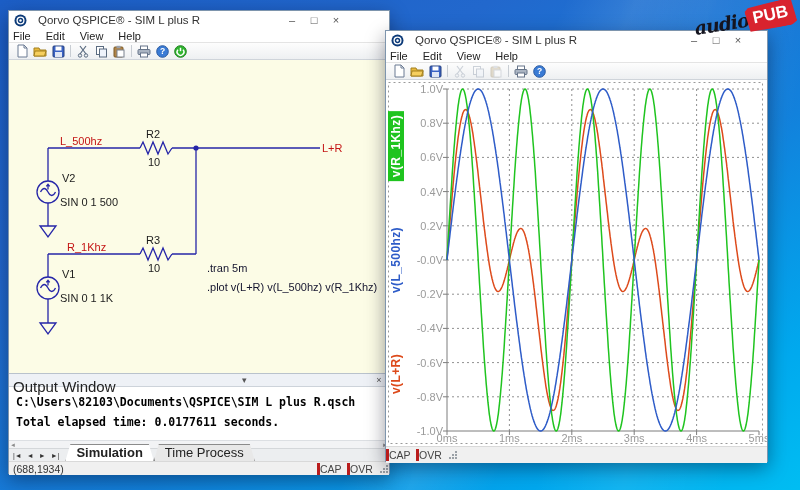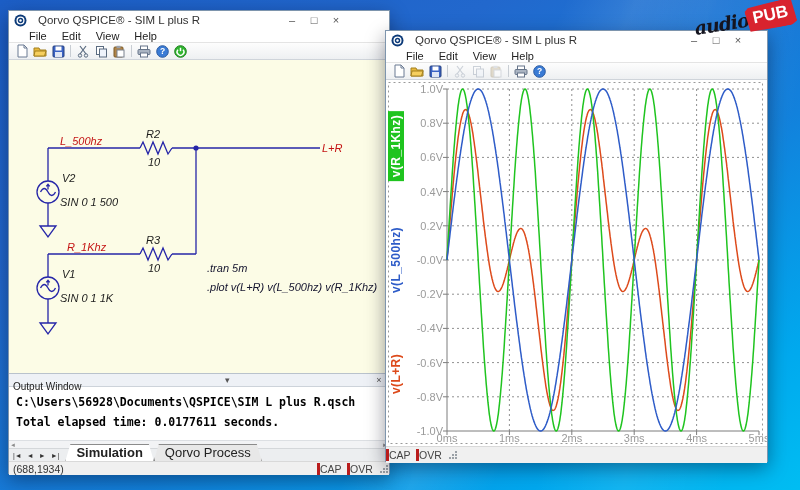--- a/index.html
+++ b/index.html
@@ -19,39 +19,39 @@
   #schem-win { left:8px; top:10px; width:382px; height:464px; z-index:1; }
   #plot-win  { left:385px; top:30px; width:383px; height:432px; z-index:2; }
 
   .titlebar { height:18px; background:#fff; display:flex; align-items:center; padding-left:5px; }
   .apptitle { font-size:11.5px; color:#333; margin-left:11px; white-space:nowrap; }
   .winbtns { margin-left:auto; display:flex; }
   .winbtn { width:22px; text-align:center; font-size:11px; color:#555; line-height:18px; }
   #schem-win .winbtns { padding-right:42px; }
   #plot-win  .winbtns { padding-right:18px; }
 
-  .menubar { height:14px; background:#fff; display:flex; align-items:center; padding-left:20px;
+  .menubar { height:14px; background:#fff; display:flex; align-items:center; padding-left:4px;
     border-bottom:1px solid #e4e4e4; }
   .menuitem { font-size:11px; color:#222; margin-right:15px; }
 
   .toolbar { height:17px; background:linear-gradient(#fdfdfd,#eef0f2); display:flex; align-items:center;
     padding-left:4px; border-bottom:1px solid #cfd4da; }
   .tbtn { width:18px; height:15px; display:flex; align-items:center; justify-content:center; }
   .tsep { width:1px; height:12px; background:#c8cdd3; margin:0 3px; }
 
   
-  #schem-canvas { width:380px; height:313px; background:#fcfce6; position:relative; overflow:hidden;font-style:italic; }
+  #schem-canvas { width:380px; height:313px; background:#fcfce6; position:relative; overflow:hidden; }
   #schem-canvas svg text { font-family:"Liberation Sans",sans-serif; font-size:11px; fill:#1c1c1c; }
   #schem-canvas svg text.net { fill:#c41414; }
   #schem-canvas svg text.dir { fill:#14142e; }
 
   
   .outhdr { height:14px; background:#eef1f6; border-top:1px solid #b9c2cc; border-bottom:1px solid #cdd3da;
     display:flex; align-items:center; padding:0 4px; }
-  .outhdr-title { font-size:10px; color:#222;margin-top:13px; }
+  .outhdr-title { font-size:15px; color:#222;margin-top:13px; }
   .outhdr-ico { margin-left:auto; font-size:9px; color:#555; width:12px; text-align:center; }
   .outbody { height:53px; background:#fff; font-family:"DejaVu Sans Mono", monospace;
     font-weight:bold; font-size:11.5px; color:#000; padding:5px 0 0 7px; line-height:20px; white-space:pre; }
   .hscroll { height:8px; background:#f2f3f5; border-top:1px solid #dcdfe3; display:flex;
     justify-content:space-between; align-items:center; padding:0 1px; }
   .scroll-arrow { font-size:6px; color:#8a8a8a; line-height:8px; }
 
   .tabbar { height:13px; background:#eceef0; display:flex; align-items:flex-end; border-top:1px solid #d4d7da; }
   .tabnav { font-size:7px; color:#333; display:flex; gap:5px; padding:0 6px 2px 4px; }
   .tab { font-size:13px; padding:0 10px 1px 10px; border:1px solid #8b8b8b; border-bottom:none;
@@ -203,34 +203,34 @@
       <text class="dir" x="198" y="212">.tran 5m</text>
       <text class="dir" x="198" y="231">.plot v(L+R) v(L_500hz) v(R_1Khz)</text>
     </svg>
   </div>
 
   <div class="outhdr">
     <span class="outhdr-title">Output Window</span>
     <span class="outhdr-ico">▾</span>
     <span class="outhdr-ico">×</span>
   </div>
-  <div class="outbody"><div>C:\Users\56928\Documents\QSPICE\SIM L plus R.qsch</div><div>Total elapsed time: 0.0177611 seconds.</div></div>
+  <div class="outbody"><div>C:\Users\82103\Documents\QSPICE\SIM L plus R.qsch</div><div>Total elapsed time: 0.0177611 seconds.</div></div>
   <div class="hscroll">
     <span class="scroll-arrow">◄</span>
     <span class="scroll-arrow">►</span>
   </div>
   <div class="tabbar">
     <span class="tabnav">
       <span>|◄</span>
       <span>◄</span>
       <span>►</span>
       <span>►|</span>
     </span>
     <span class="tab active">Simulation</span>
-    <span class="tab">Qorvo Process</span>
+    <span class="tab">Time Process</span>
   </div>
   <div class="statusbar">
     <span class="status-left">(688,1934)</span>
     <span class="status-cell">CAP</span>
     <span class="status-cell">OVR</span>
     <svg class="grip" viewBox="0 0 10 10">
         <g fill="#9aa0a6">
           <rect x="7" y="1" width="2" height="2"></rect>
           <rect x="4" y="4" width="2" height="2"></rect>
           <rect x="7" y="4" width="2" height="2"></rect>

